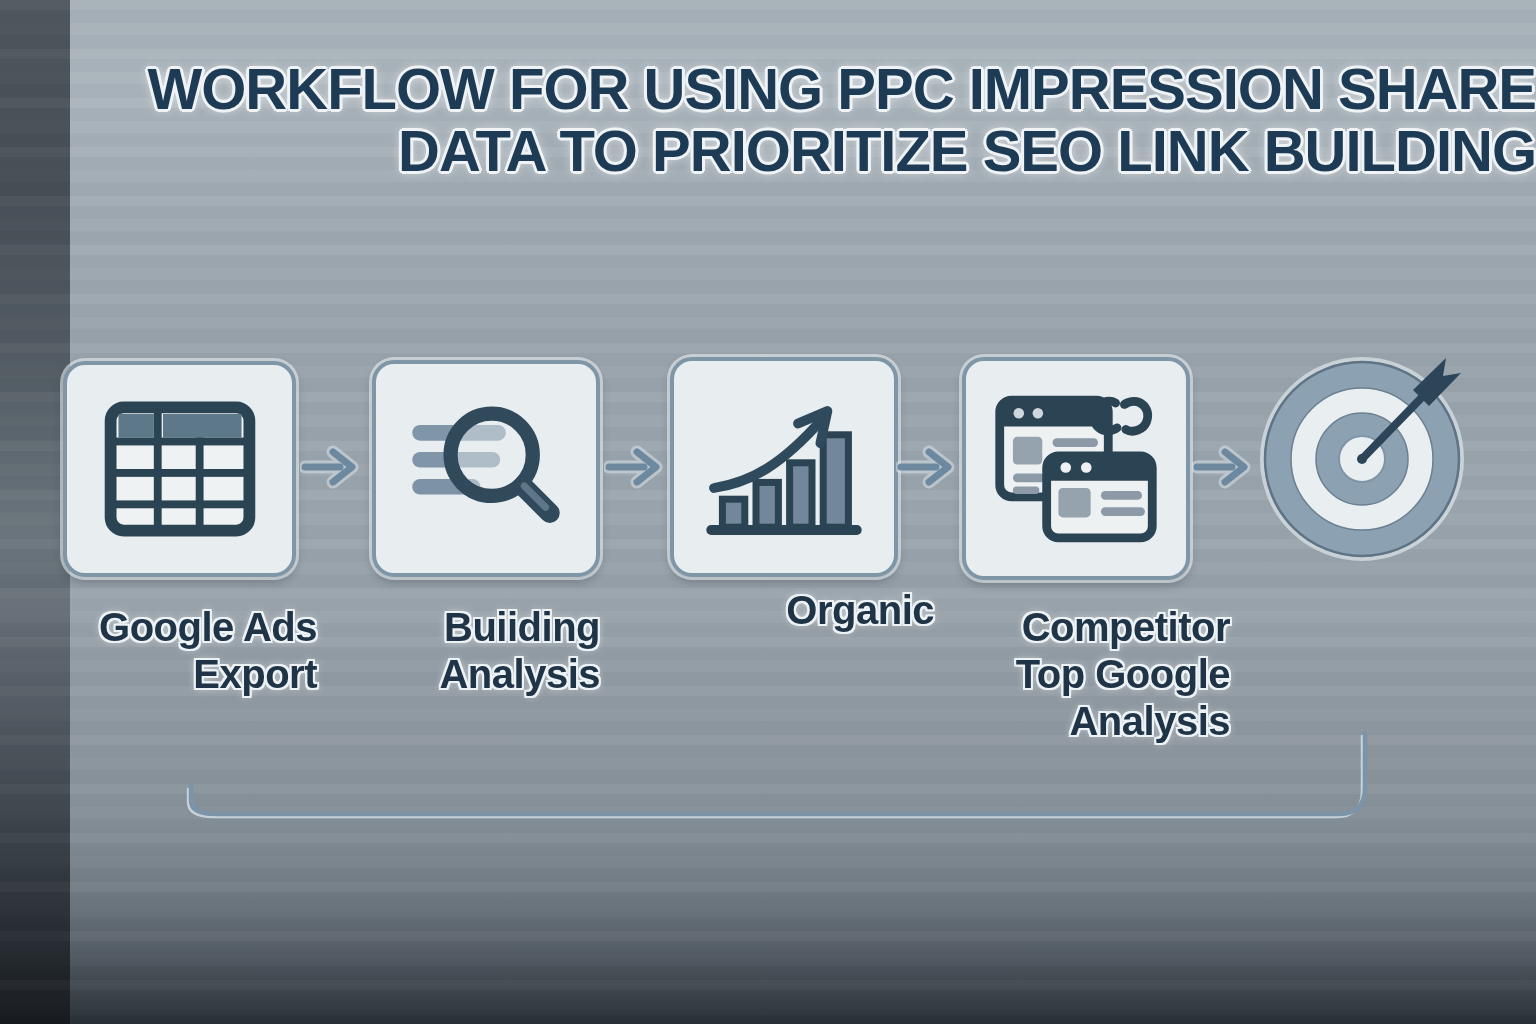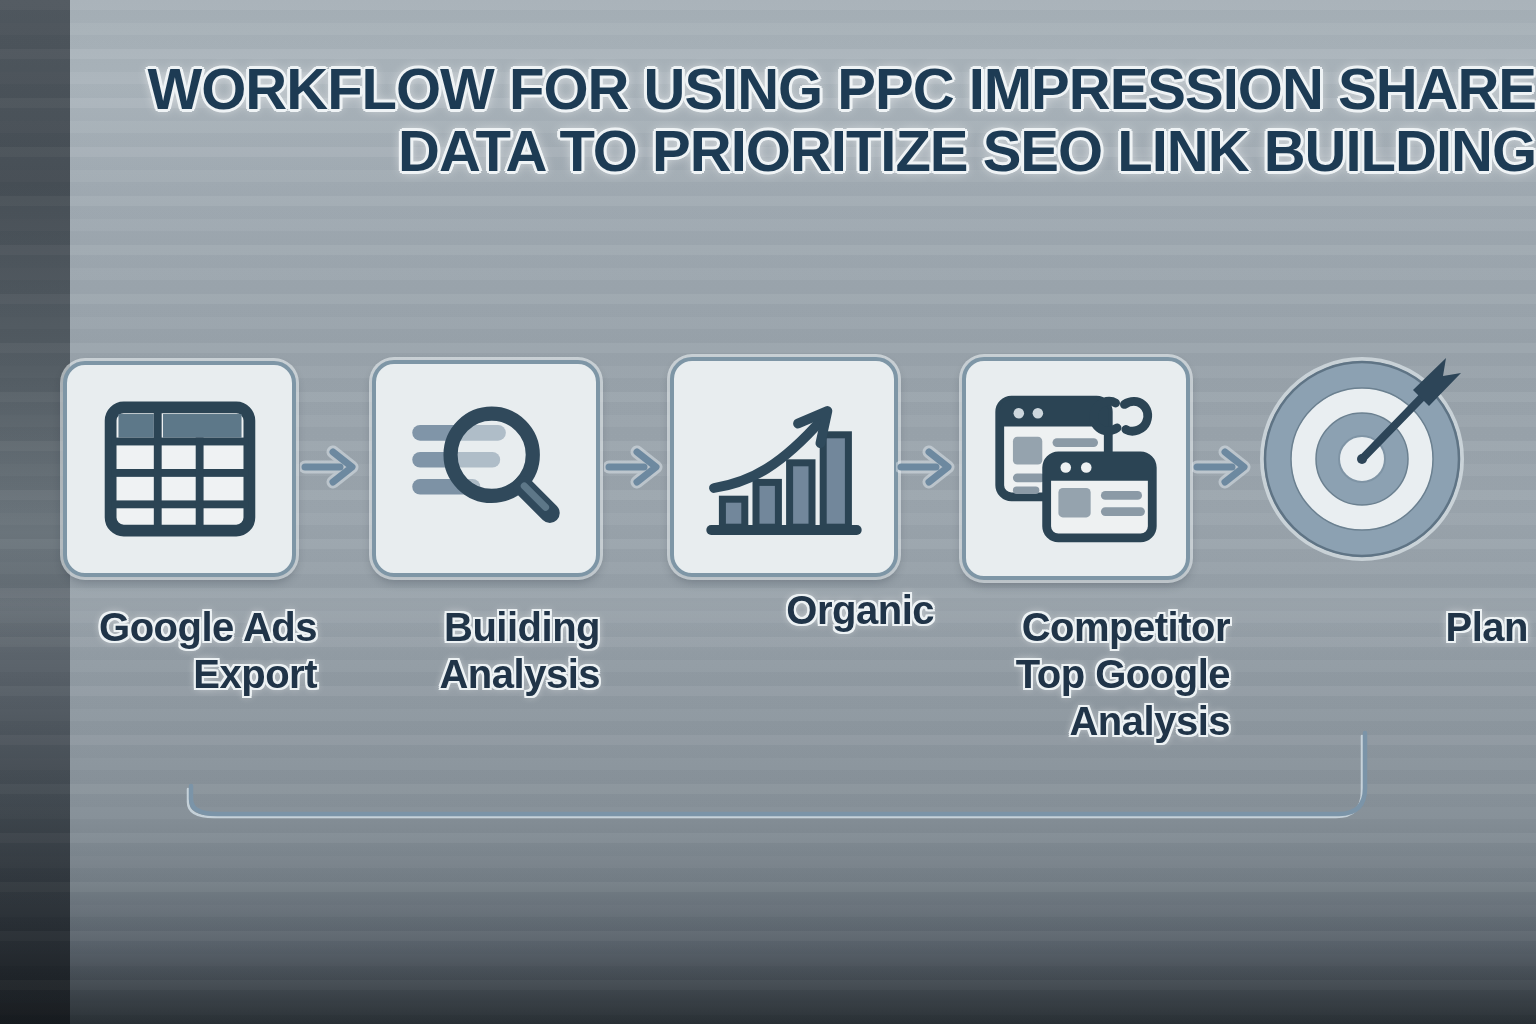--- a/index.html
+++ b/index.html
@@ -194,21 +194,20 @@
   </div>
   <div class="label" style="left:634px;top:587px;width:300px">
     <div>Organic</div>
   </div>
   <div class="label" style="left:930px;top:604px;width:300px">
     <div>Competitor</div>
     <div>Top Google</div>
     <div>Analysis</div>
   </div>
   <div class="label" style="left:1208px;top:604px;width:320px">
-    <div>Plan</div>
   </div>
 
   <svg class="loop" style="left:0;top:0" width="1536" height="1024" viewBox="0 0 1536 1024">
     <path d="M1365,733 L1365,788 Q1365,814 1339,814 L217,814 Q191,814 191,799 L191,786" fill="none" stroke="#ccd8e0" stroke-width="2.5" stroke-linecap="round" transform="translate(-3,3)" opacity="0.9"></path>
     <path d="M1365,733 L1365,788 Q1365,814 1339,814 L217,814 Q191,814 191,799 L191,786" fill="none" stroke="#7b94a8" stroke-width="4.5" stroke-linecap="round"></path>
   </svg>
 
 </div>
 
 </body></html>

